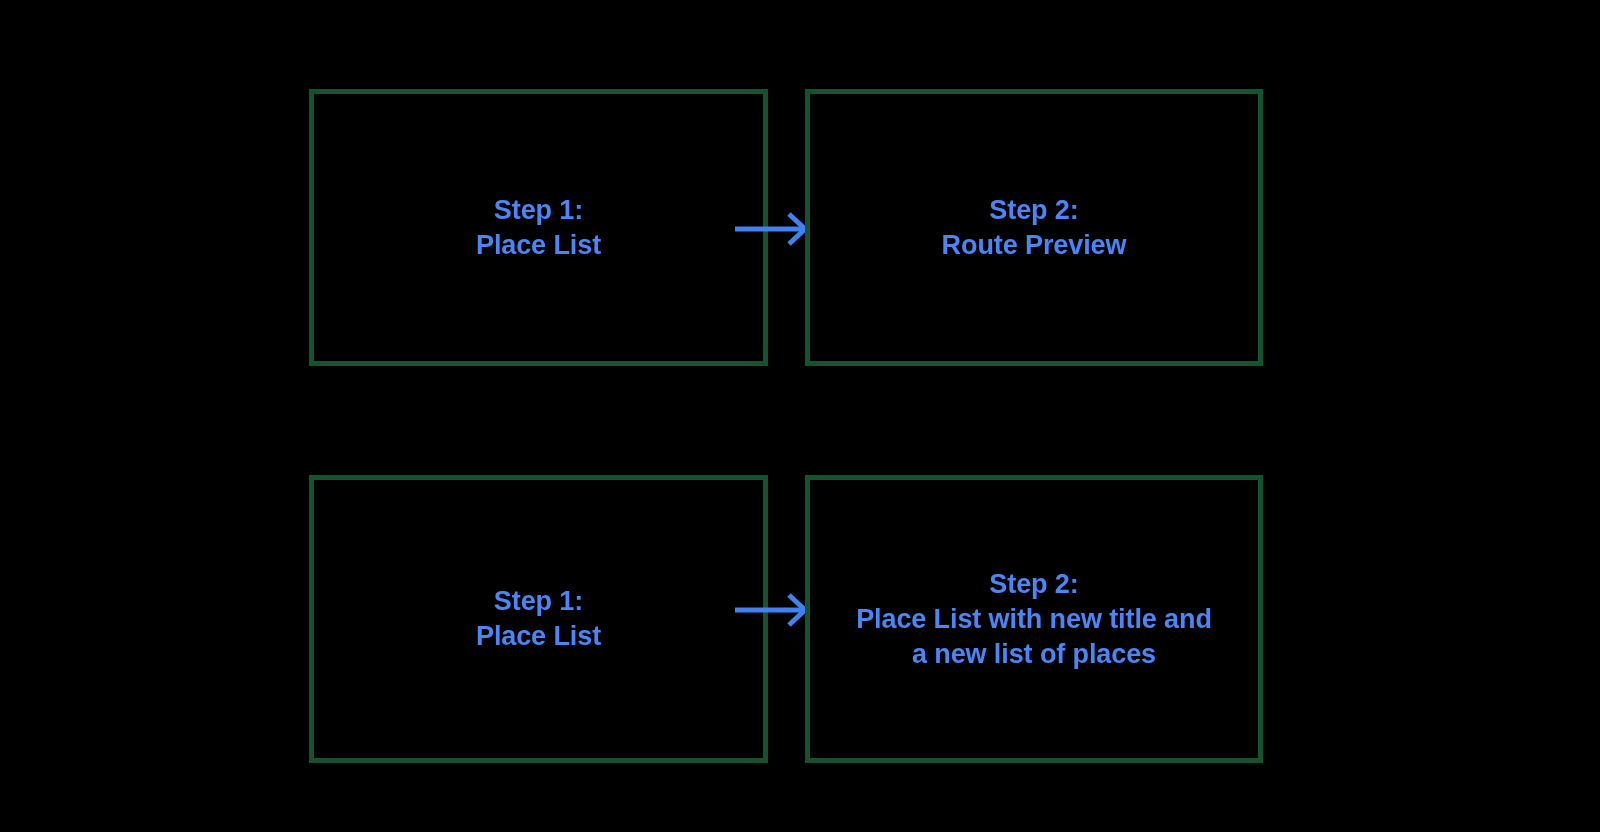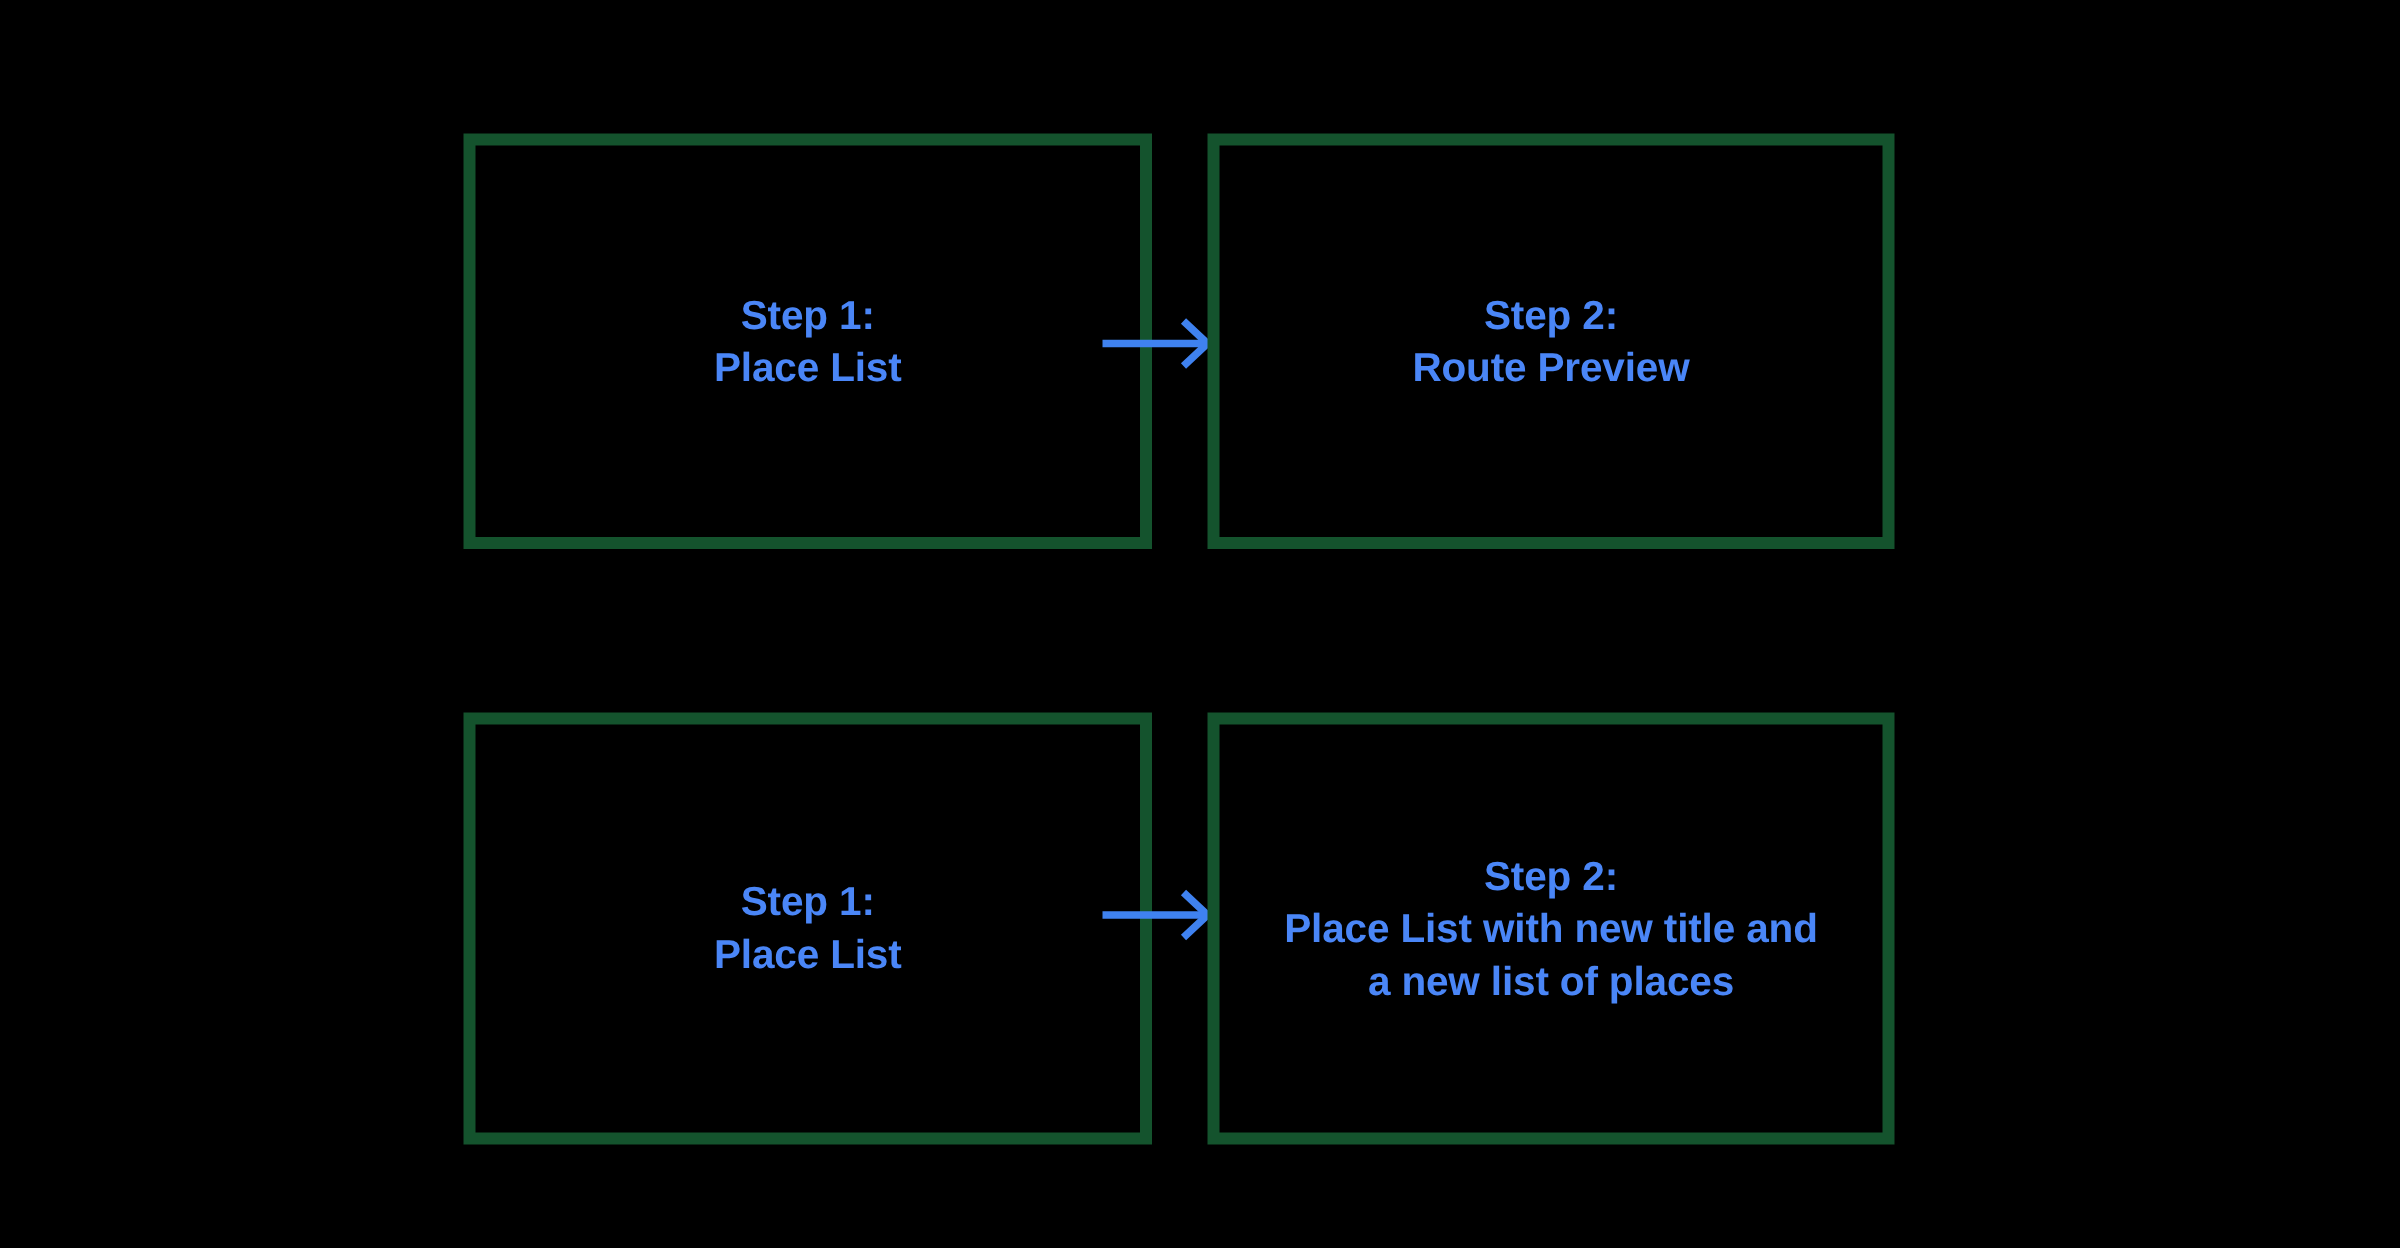--- a/index.html
+++ b/index.html
@@ -16,21 +16,21 @@
   }
   #canvas {
     position: relative;
     width: 1600px;
     height: 832px;
     background: #000000;
   }
   .flow-box {
     position: absolute;
     box-sizing: border-box;
-    border: 8px solid #14532d;
+    border: 5px solid #14532d;
     background: transparent;
     display: flex;
     align-items: center;
     justify-content: center;
     text-align: center;
   }
   .box-label {
     color: #4a86f7;
     font-family: "Liberation Sans", "DejaVu Sans", sans-serif;
     font-size: 27px;

